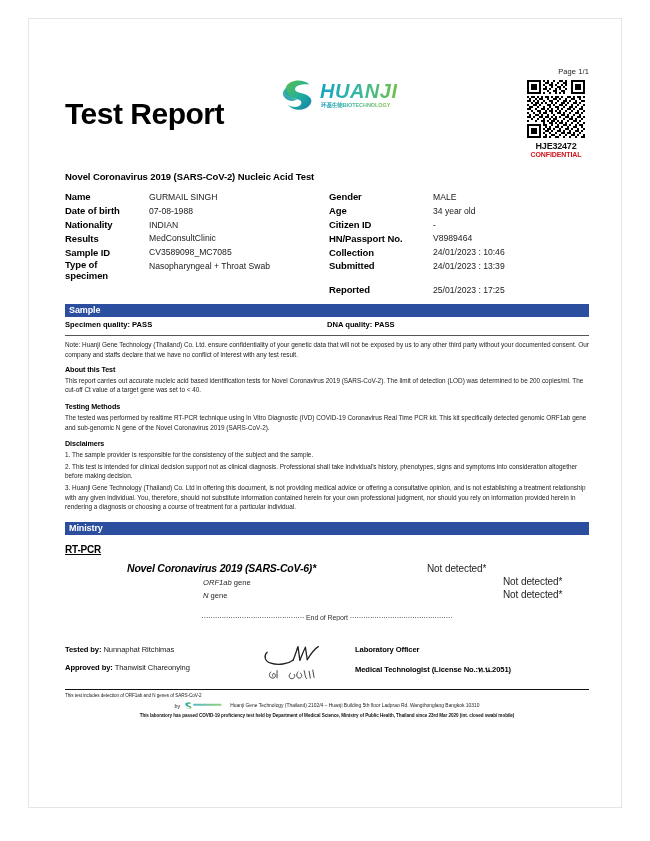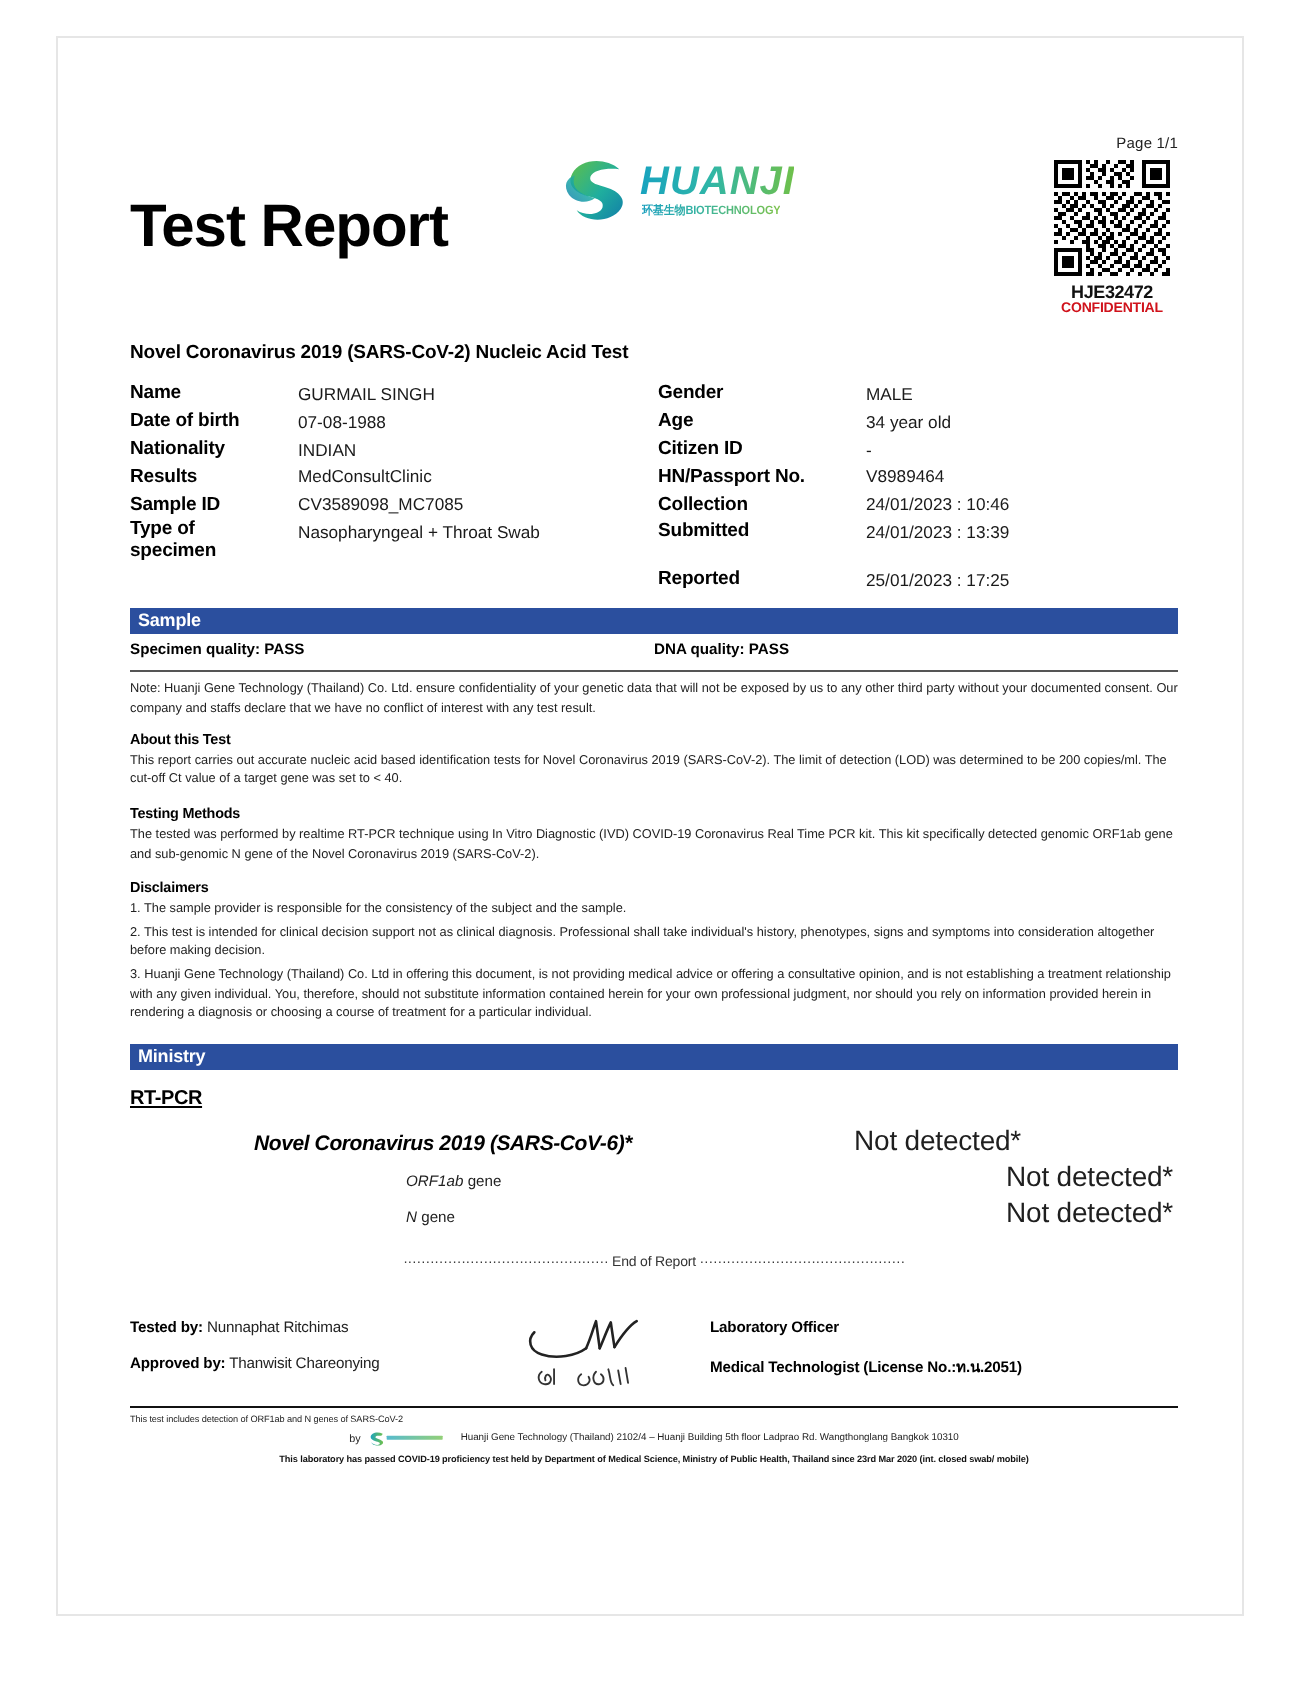--- a/index.html
+++ b/index.html
@@ -247,21 +247,21 @@
     letter-spacing: -0.2px;
   }
   .res-name-sub {
     flex: 0 0 300px;
     padding-left: 138px;
     font-size: 7.6px;
     color: #1f1f1f;
   }
   .res-name-sub .ital { font-style: italic; }
   .res-val {
-    font-size: 14px;
+    font-size: 10px;
     color: #1f1f1f;
     letter-spacing: -0.1px;
   }
   .eor {
     text-align: center;
     font-size: 7px;
     color: #333;
     margin-top: 14px;
     letter-spacing: -0.1px;
     white-space: nowrap;

